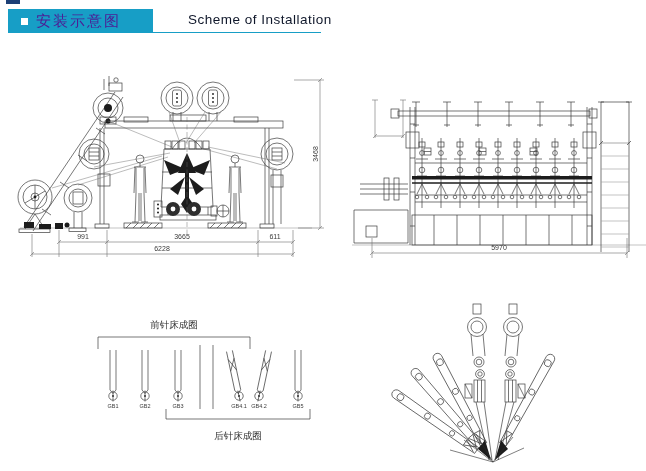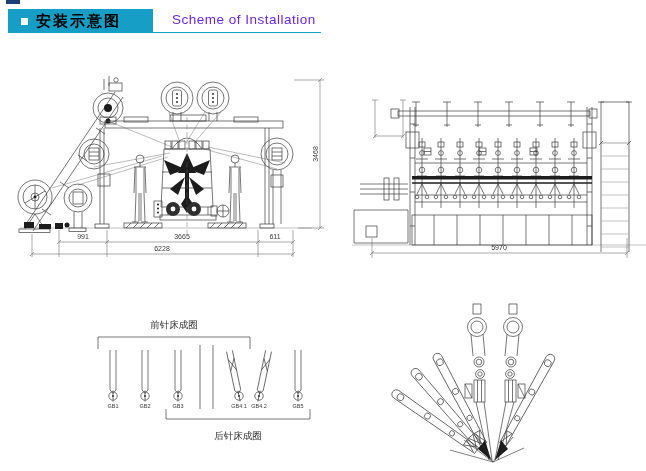--- a/index.html
+++ b/index.html
@@ -2,23 +2,23 @@
 <html><head>
 <meta charset="utf-8">
 <style>
   html,body{margin:0;padding:0;background:#fff;}
   .page{position:relative;width:646px;height:471px;background:#ffffff;overflow:hidden;
         font-family:"Liberation Sans","DejaVu Sans",sans-serif;}
   .corner-sq{position:absolute;left:6px;top:0;width:14px;height:4px;background:#1d3f76;}
   .banner{position:absolute;left:8px;top:9px;width:145px;height:24px;background:#179ec6;
           display:flex;align-items:center;gap:8px;padding-left:13px;box-sizing:border-box;}
   .banner .bullet{width:7px;height:7px;background:#ffffff;display:inline-block;}
-  .banner .zh{color:#000000;font-size:15px;font-weight:bold;letter-spacing:2px;
+  .banner .zh{color:#4c1d95;font-size:15px;font-weight:normal;letter-spacing:2px;
               font-family:"DejaVu Sans",sans-serif;}
-  .title-en{position:absolute;left:172px;top:12px;font-size:13.5px;color:#6d28d9;letter-spacing:.5px;}
+  .title-en{position:absolute;left:188px;top:12px;font-size:13.5px;color:#0f172a;letter-spacing:.5px;}
   .rule{position:absolute;left:153px;top:31.5px;width:168px;height:1.5px;background:#179ec6;}
   svg{position:absolute;}
   .ln{stroke:#3c3c3c;stroke-width:0.7;fill:none;}
   .thin{stroke:#6a6a6a;stroke-width:0.45;fill:none;}
   .dk{fill:#1c1c1c;stroke:none;}
   .dim-ln{stroke:#6f6f6f;stroke-width:0.6;fill:none;}
   .lite{stroke:#9a9a9a;stroke-width:0.6;fill:none;}
   text.dim{font:7px "Liberation Sans",sans-serif;fill:#3a3a3a;}
   text.gb{font:5.5px "Liberation Sans",sans-serif;fill:#3a3a3a;}
   text.cjk{font:9.5px "DejaVu Sans",sans-serif;fill:#2e2e2e;}

